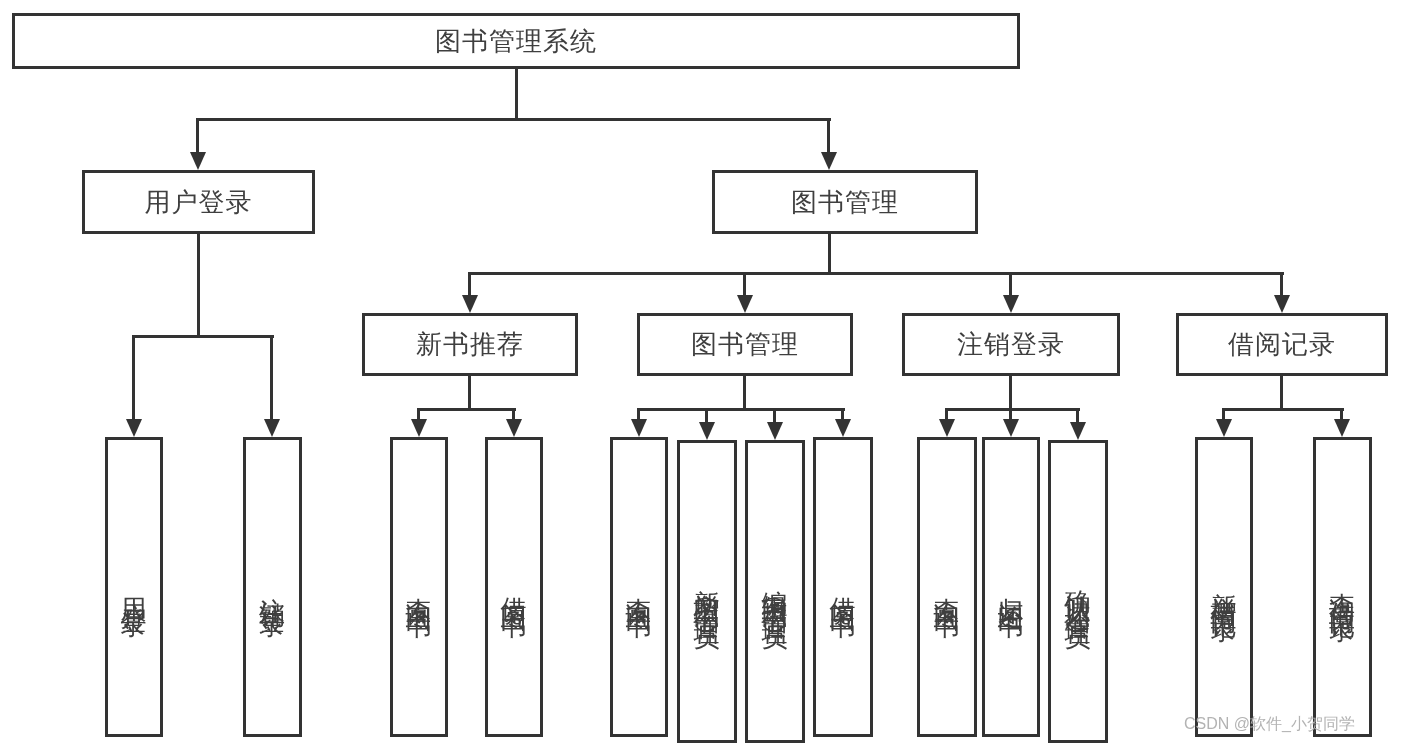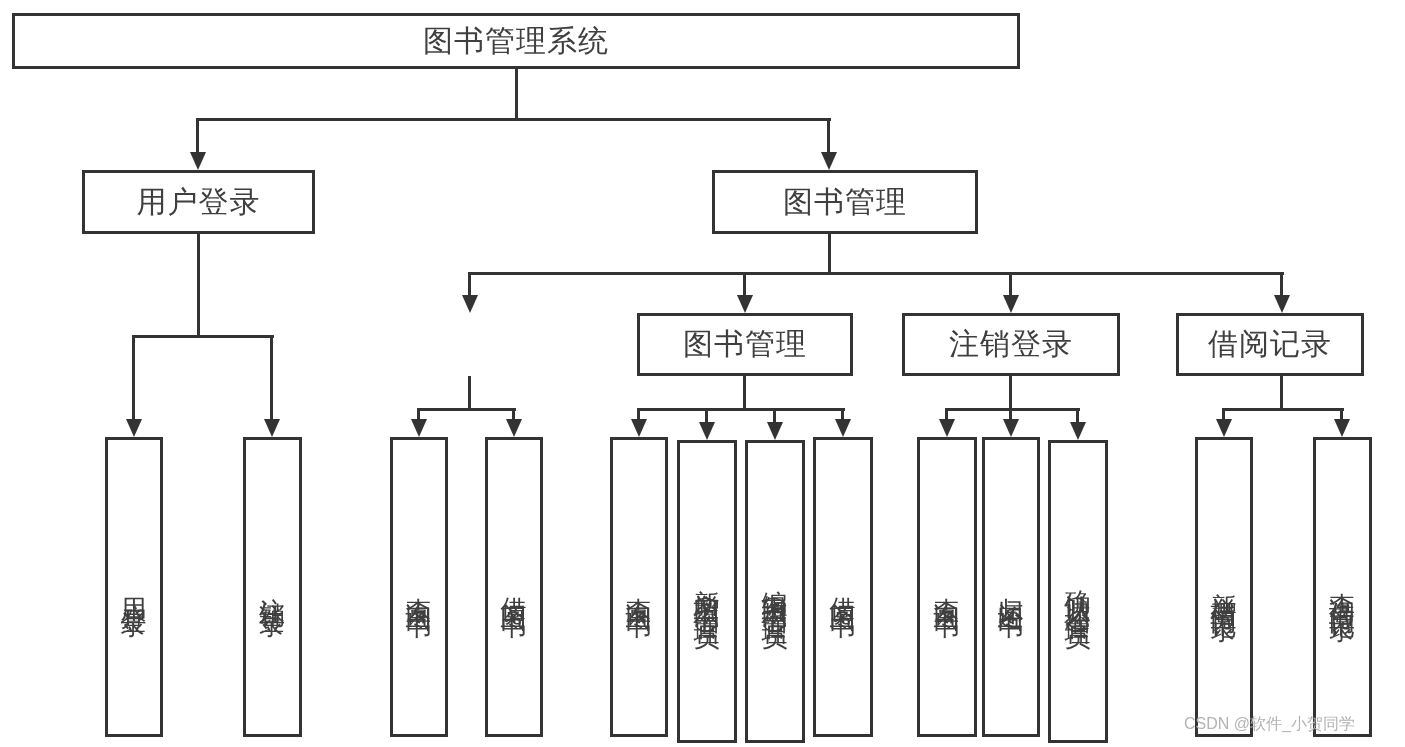--- a/index.html
+++ b/index.html
@@ -17,21 +17,21 @@
     overflow:hidden;
   }
   .box{
     position:absolute;
     box-sizing:border-box;
     border:3px solid var(--line);
     background:#fff;
     display:flex;align-items:center;justify-content:center;
     color:var(--text);
   }
-  .hlabel{font-size:30px;letter-spacing:1px;white-space:nowrap;}
+  .hlabel{font-size:26px;letter-spacing:1px;white-space:nowrap;}
   .leaf .vtext{
     writing-mode:vertical-rl;
     text-orientation:mixed;
     font-size:26px;
     letter-spacing:5px;
     line-height:1;
     color:var(--text);
     white-space:nowrap;
   }
   .vline{position:absolute;width:3px;background:var(--line);}
@@ -60,27 +60,30 @@
     <span class="hlabel">图书管理系统</span>
   </div>
 
   <div class="box" style="left:82px;top:170px;width:233px;height:64px">
     <span class="hlabel">用户登录</span>
   </div>
   <div class="box" style="left:712px;top:170px;width:266px;height:64px">
     <span class="hlabel">图书管理</span>
   </div>
 
+  <div class="box" style="left:362px;top:313px;width:216px;height:63px">
+    <span class="hlabel">新书推荐</span>
+  </div>
   <div class="box" style="left:637px;top:313px;width:216px;height:63px">
     <span class="hlabel">图书管理</span>
   </div>
   <div class="box" style="left:902px;top:313px;width:218px;height:63px">
     <span class="hlabel">注销登录</span>
   </div>
-  <div class="box" style="left:1176px;top:313px;width:188px;height:63px">
+  <div class="box" style="left:1176px;top:313px;width:212px;height:63px">
     <span class="hlabel">借阅记录</span>
   </div>
 
   <div class="box leaf" style="left:105px;top:437px;width:58px;height:300px">
     <span class="vtext">用户登录</span>
   </div>
   <div class="box leaf" style="left:243px;top:437px;width:59px;height:300px">
     <span class="vtext">注销登录</span>
   </div>
 

